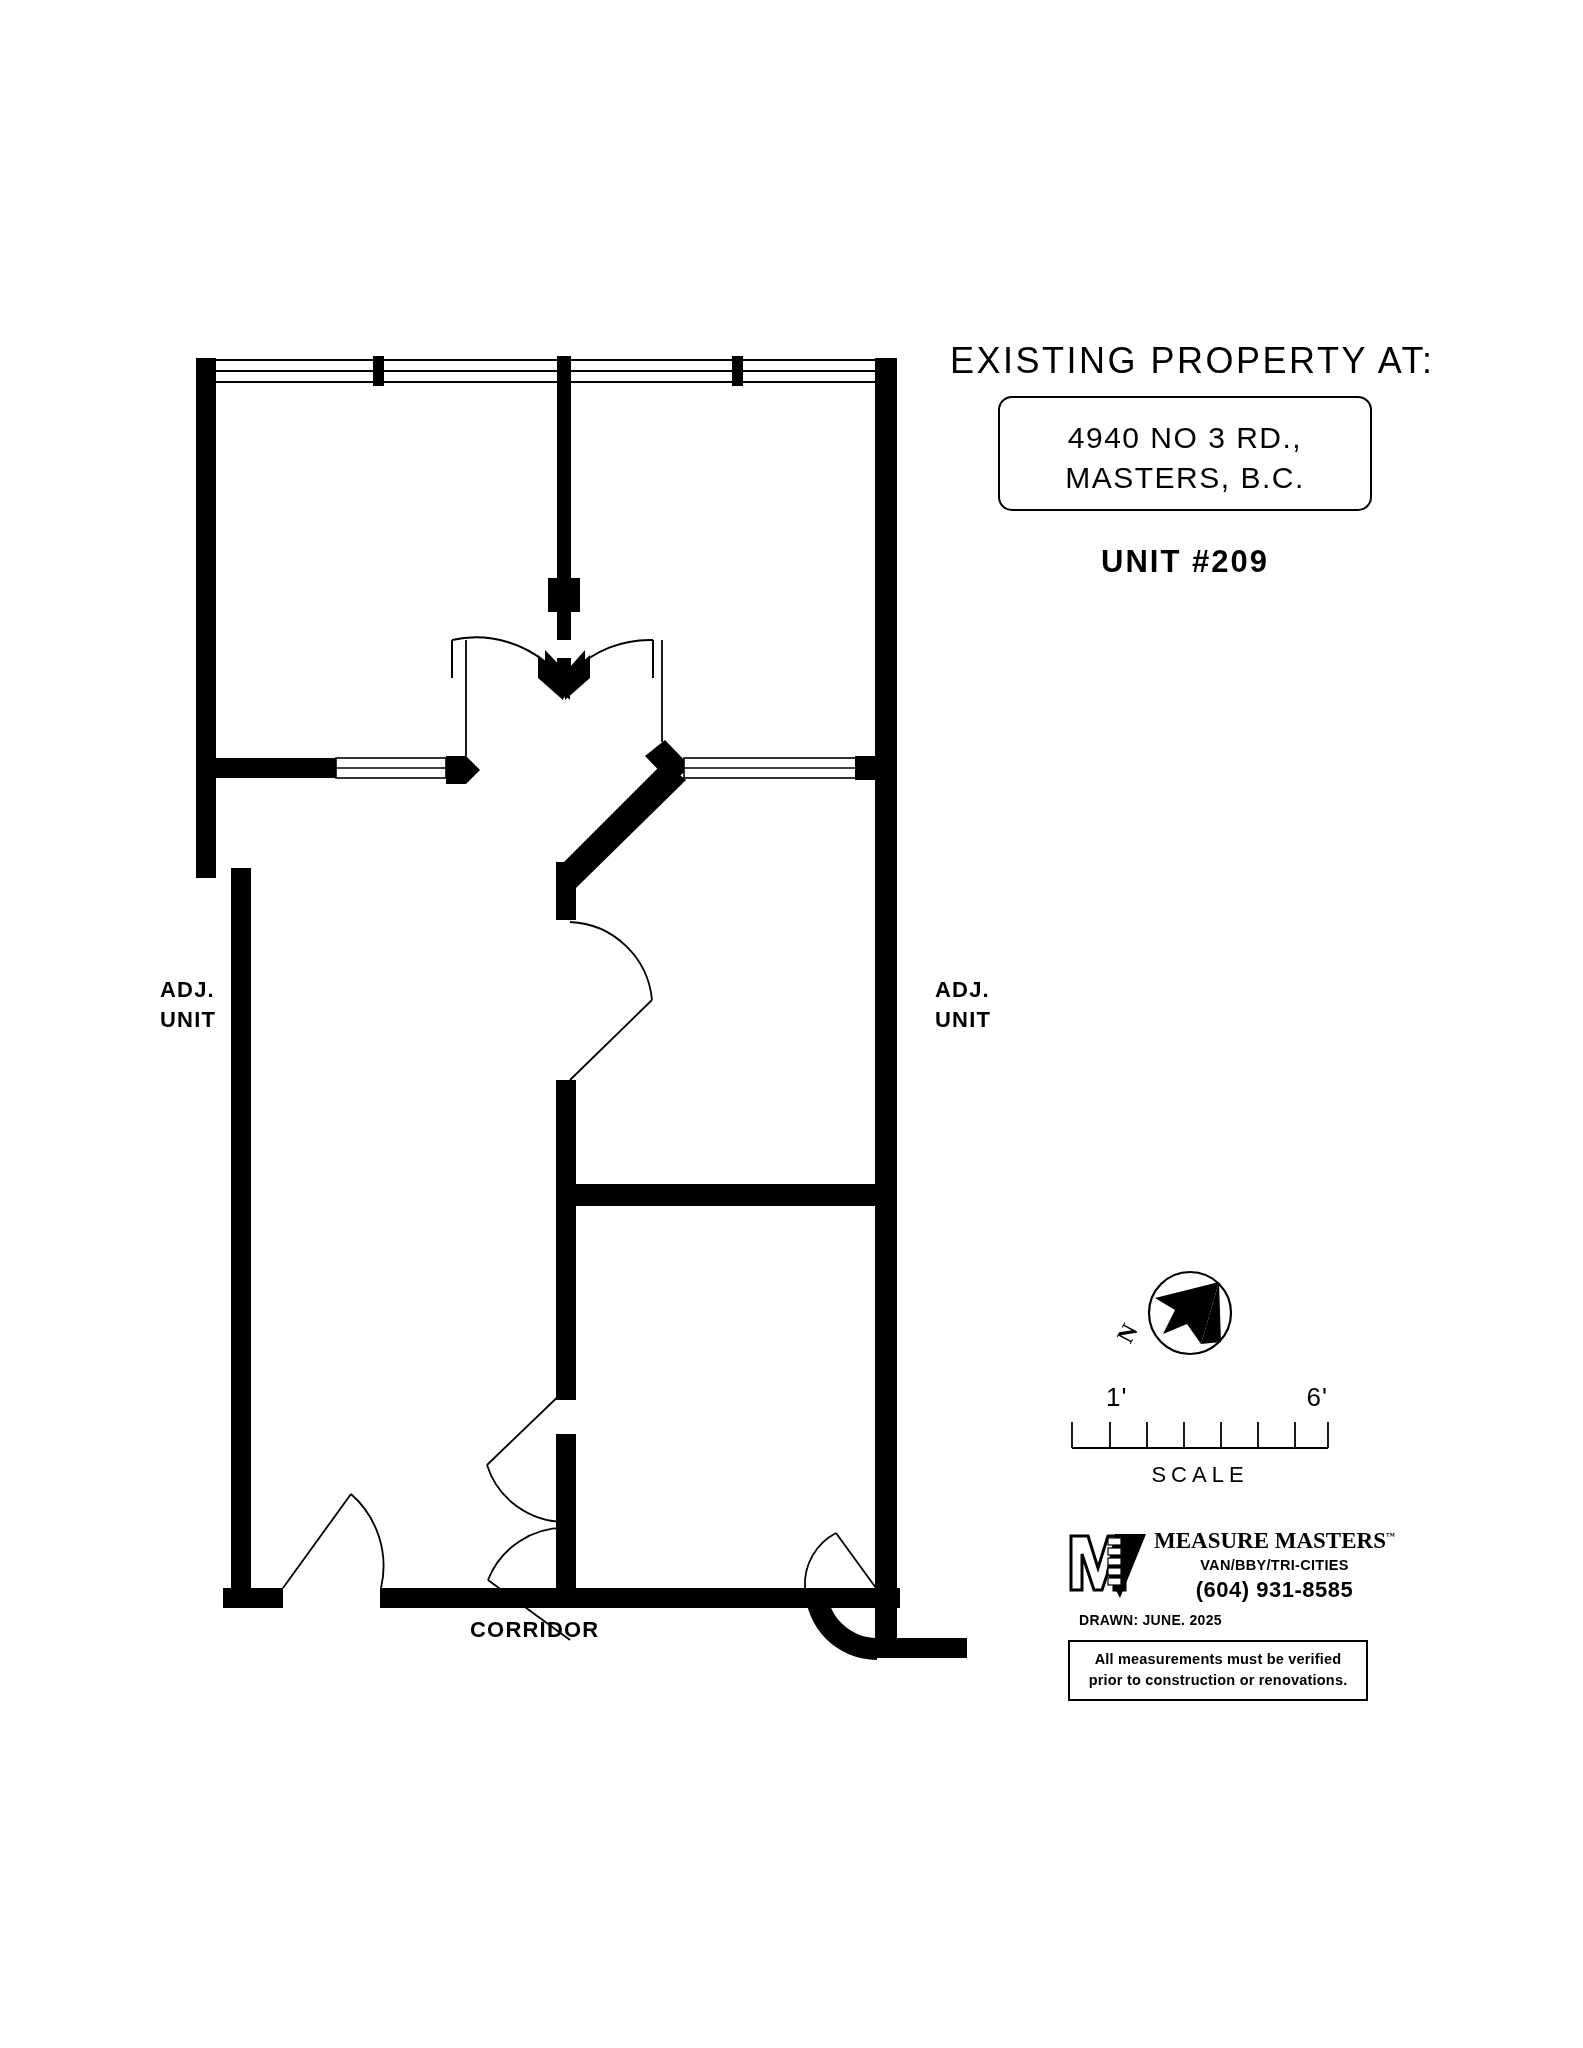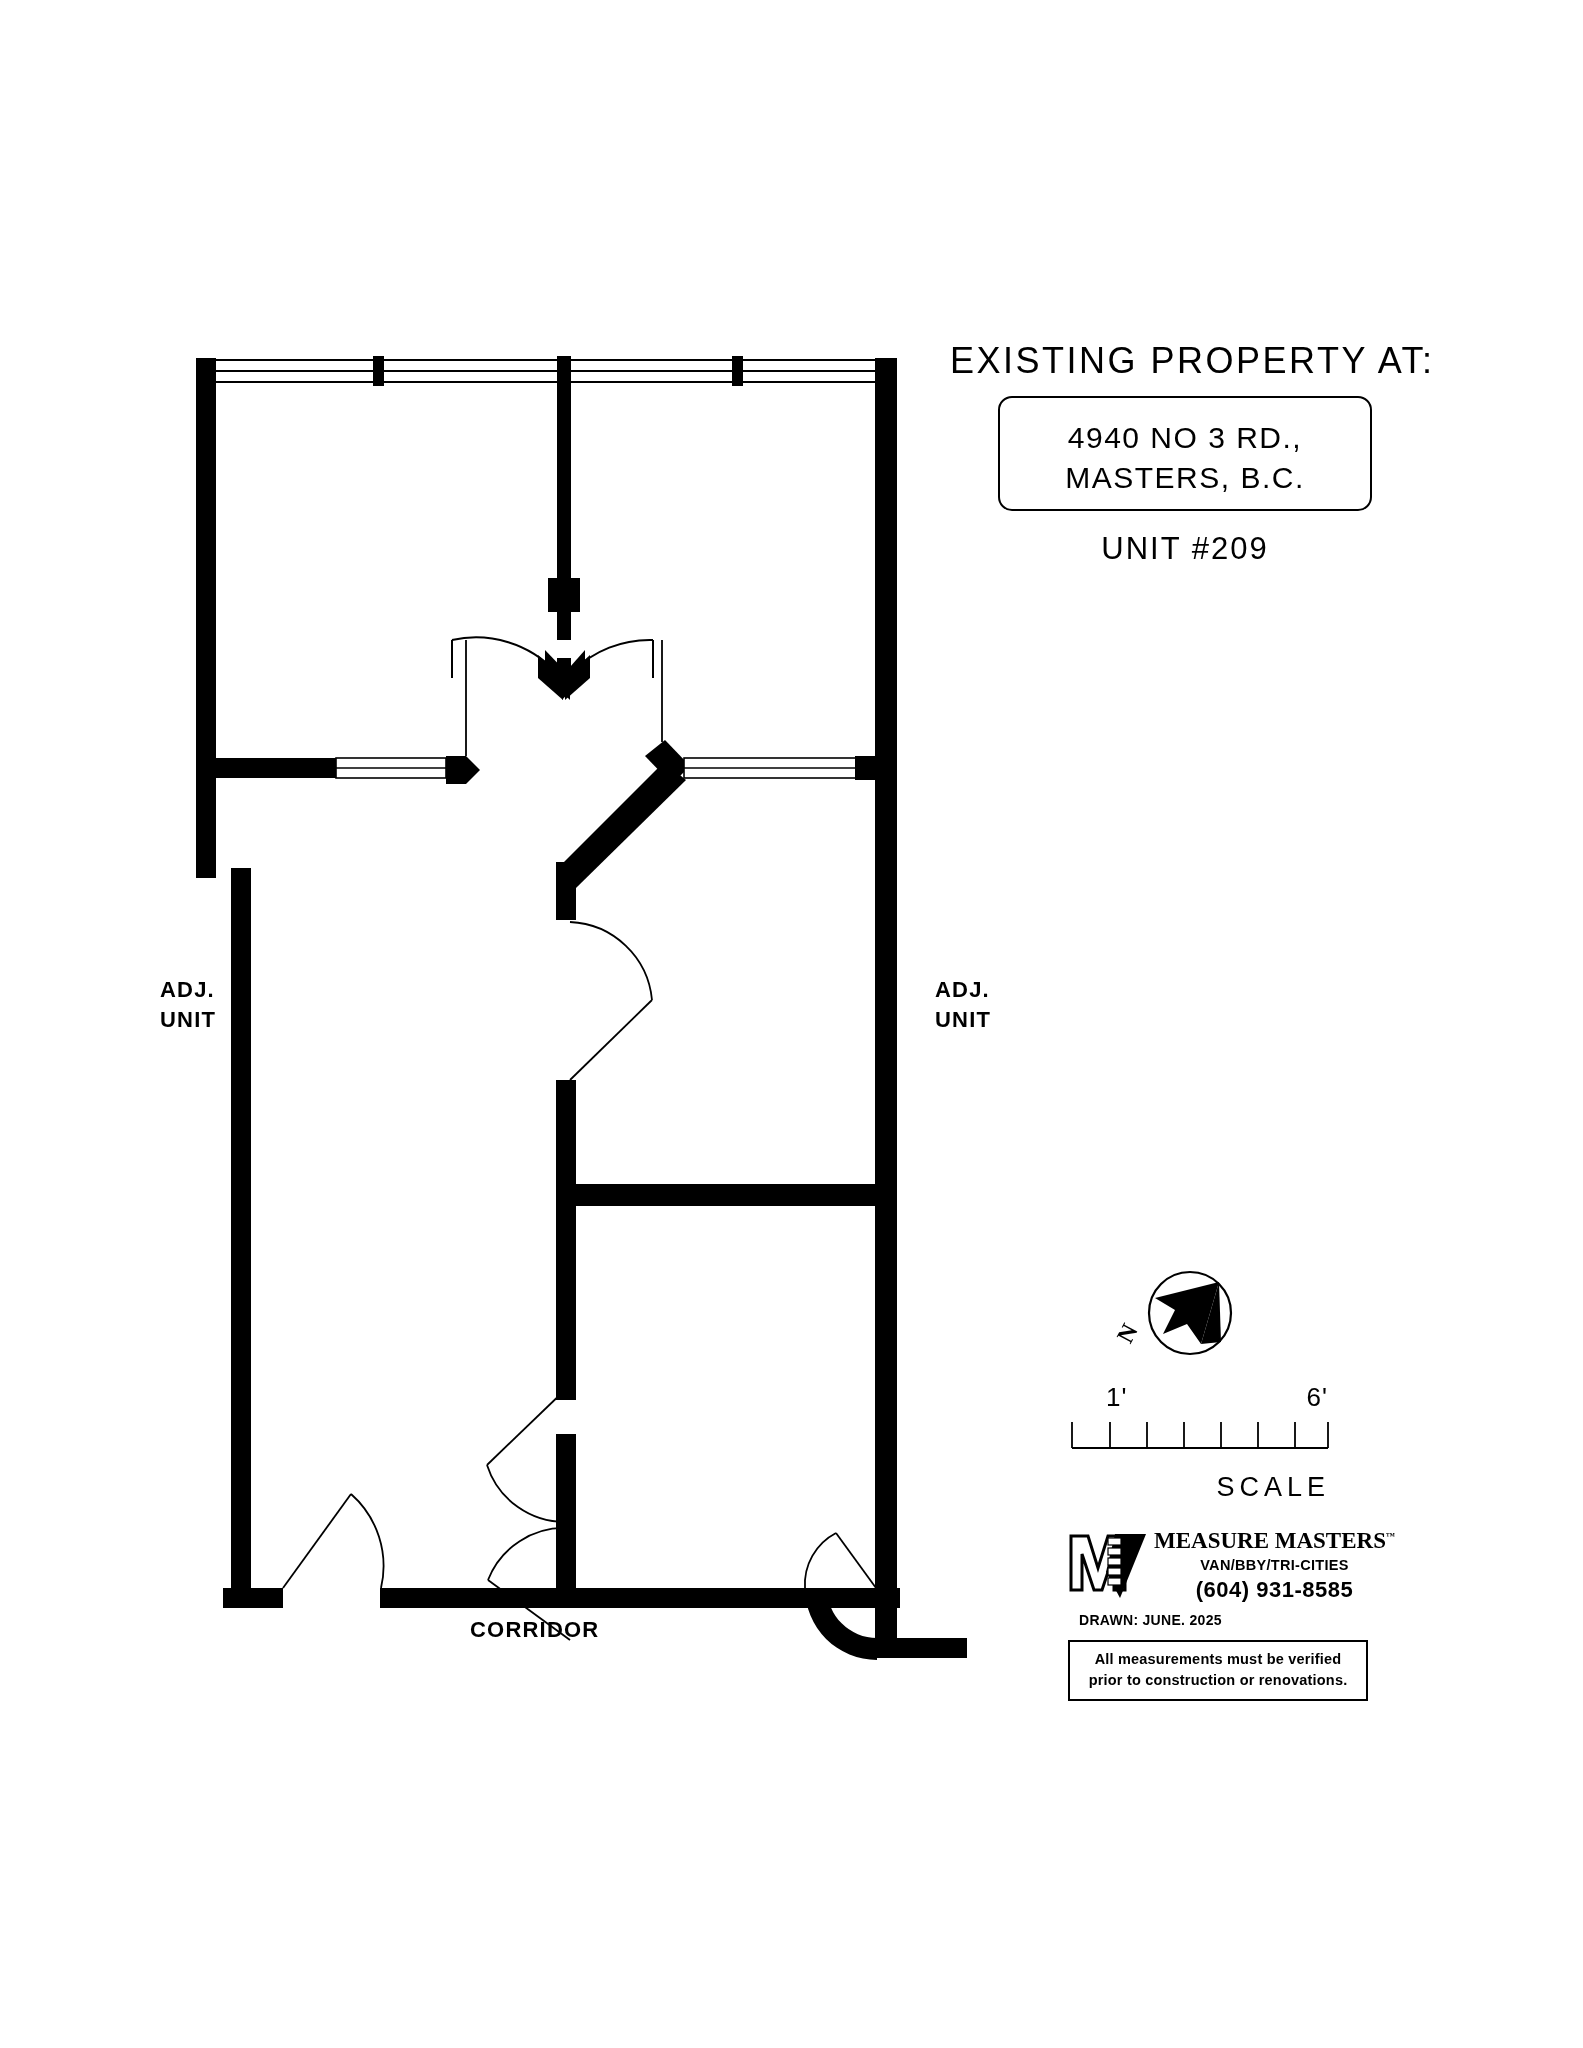--- a/index.html
+++ b/index.html
@@ -18,42 +18,42 @@
     font-size:36px;font-weight:400;letter-spacing:2.5px;
     white-space:nowrap;
   }
   .addr-box{
     margin:14px auto 0 auto;
     border:2px solid #000;border-radius:14px;
     padding:20px 20px 12px 20px;
     width:330px;
   }
   .addr-line{font-size:30px;letter-spacing:1.5px;line-height:1.32;white-space:nowrap;}
-  .unit-line{margin-top:20px;font-size:31px;letter-spacing:2px;font-weight:400;}
+  .unit-line{margin-top:33px;font-size:31px;letter-spacing:2px;font-weight:700;}
 
   
   .compass{position:absolute;left:1135px;top:1258px;width:110px;height:110px;}
   .compass .nlabel{
     position:absolute;left:-16px;top:62px;
     font-size:24px;font-weight:700;
     transform:rotate(-62deg);
     font-family:"Liberation Serif", serif;
   }
 
   
   .scalebar{position:absolute;left:1070px;top:1382px;width:260px;}
   .scale-nums{position:relative;height:34px;}
   .scale-nums span{
     position:absolute;font-size:26px;font-family:"Liberation Sans",sans-serif;
     font-weight:300;letter-spacing:1px;
   }
   .scale-nums .s1{left:36px;top:0;}
   .scale-nums .s6{right:2px;top:0;}
   .scale-word{
-    text-align:right;font-size:27px;letter-spacing:5px;margin-top:18px;
+    text-align:center;font-size:22px;letter-spacing:5px;margin-top:8px;
     font-weight:300;
   }
 
   
   .logo-block{position:absolute;left:1068px;top:1528px;width:300px;}
   .logo-row{display:flex;align-items:flex-start;}
   .logo-mark{width:82px;flex:none;position:relative;}
   .logo-txt{flex:1;text-align:center;padding-left:4px;}
   .mm-name{
     font-family:"Liberation Serif", serif;

